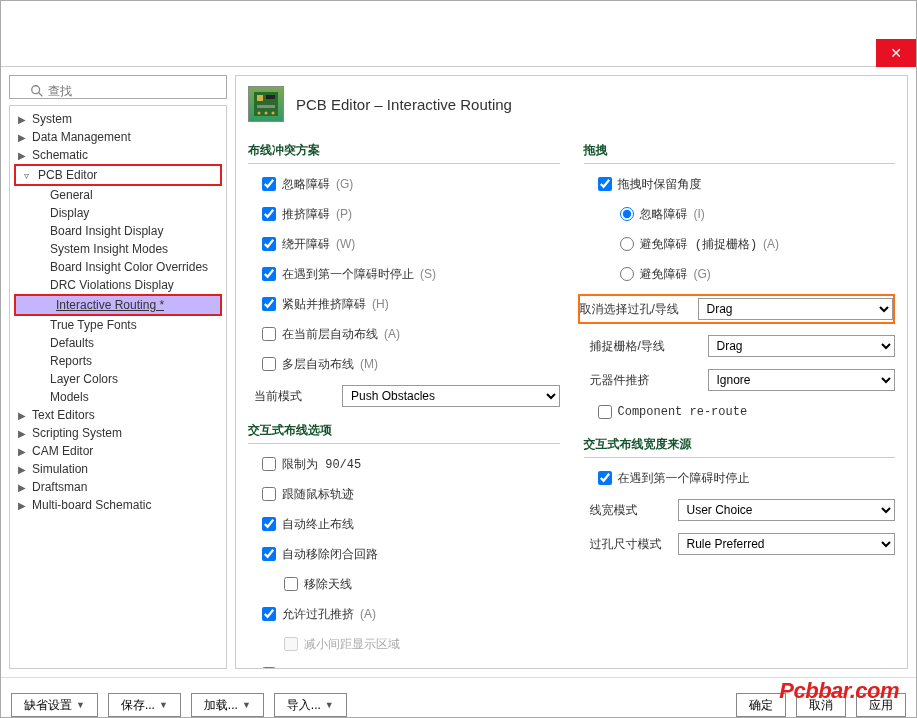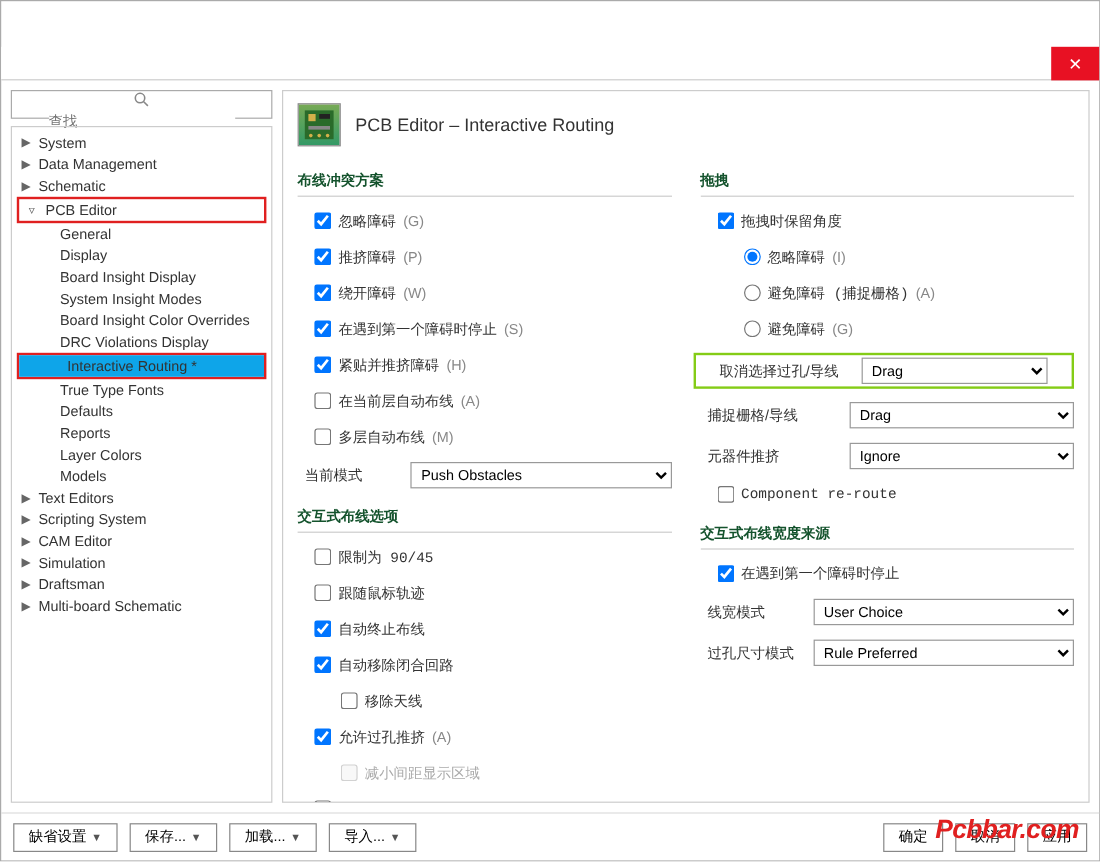--- a/index.html
+++ b/index.html
@@ -5,49 +5,49 @@
 * { box-sizing: border-box; margin: 0; padding: 0; font-family: "Microsoft YaHei", Arial, sans-serif; font-size: 12px; }
 html, body { width: 917px; height: 718px; overflow: hidden; background: #fff; }
 
 .window { width: 917px; height: 718px; border: 1px solid #aaa; display: flex; flex-direction: column; }
 .titlebar { height: 28px; background: #fff; border-bottom: 1px solid #ccc; display: flex; align-items: center; justify-content: flex-end; position: relative; margin-top: 38px; }
 .titlebar .title { color: #333; }
 .titlebar .close { position: absolute; right: 0; top: 0; width: 40px; height: 28px; background: #e81123; color: #fff; display: flex; align-items: center; justify-content: center; font-size: 14px; cursor: pointer; }
 
 .body { flex: 1; display: flex; padding: 8px; gap: 8px; overflow: hidden; }
 .sidebar { width: 218px; display: flex; flex-direction: column; gap: 6px; }
-.search { height: 24px; border: 1px solid #aaa; display: flex; align-items: center; padding: 0 6px; gap: 4px; flex-direction: column; }
+.search { height: 24px; border: 1px solid #aaa; display: flex; align-items: flex-end; padding: 0 20px; gap: 4px; }
 .search input { border: none; outline: none; flex: 1; font-size: 12px; }
 .tree-wrap { flex:1; border:1px solid #ccc; overflow:auto; padding:4px 0; }
 .tree-item { display:flex; align-items:center; gap:4px; padding:2px 4px 2px 8px; cursor:pointer; color:#333; white-space:nowrap; }
 .tree-item .arrow { width:10px; display:inline-block; color:#666; font-size:10px; }
 .tree-item.child { padding-left: 40px; }
 .hl-red { border:2px solid #e02020; margin:0 4px; }
-.tree-item.selected { background:#0ea5e9; }
+.tree-item.selected { background:#c4b5fd;text-decoration:underline; }
 
 .main { flex:1; border:1px solid #ccc; overflow:auto; padding:10px 12px 10px 12px; }
 .header { display:flex; align-items:center; gap:12px; margin-bottom:16px; }
 .header-icon { width:36px; height:36px; border:1px solid #888; background:linear-gradient(#7a5,#396); display:flex; align-items:center; justify-content:center; }
 .header-title { font-size:15px; color:#333; }
 
 .cols { display:flex; gap:24px; }
 .col { flex:1; display:flex; flex-direction:column; gap:10px; }
 .section-title { font-weight:bold; color:#14532d; border-bottom:1px solid #ccc; padding-bottom:4px; margin-top:4px; }
 .row { display:flex; align-items:center; gap:6px; padding-left:14px; min-height:20px; }
 .row.indent2 { padding-left:36px; }
 .row label { color:#333;font-family:Liberation Mono, monospace; }
 .row .key { color:#888; }
 .row input[type=checkbox], .row input[type=radio] { width:14px; height:14px; }
 
 .form-row { display:flex; align-items:center; padding-left:6px; gap:8px; min-height:24px; }
 .form-row .lbl { width:110px; color:#333; }
 .form-row select, select.combo { flex:1; height:22px; border:1px solid #999; background:#fff; padding:0 4px; font-size:12px; }
-.hl-box { border:2px solid #84cc16; padding:2px 20px; margin-left:-6px; }
-
-.footer { height:40px; border-top:1px solid #ddd; display:flex; align-items:center; padding:17px 10px; gap:10px; }
+.hl-box { border:2px solid #f97316; padding:2px 0; margin-left:-6px; }
+
+.footer { height:40px; border-top:1px solid #ddd; display:flex; align-items:flex-end; padding:0 10px; gap:10px; }
 .footer .spacer { flex:1; }
 .btn { height:24px; padding:0 12px; border:1px solid #888; background:#fff; cursor:pointer; font-size:12px; display:flex; align-items:center; gap:4px; }
 .btn .caret { font-size:9px; color:#555; }
 
 .watermark { position:absolute; right:18px; bottom:14px; font-size:22px; font-weight:bold; font-style:italic; color:#e02020; pointer-events:none; letter-spacing:-0.5px; }
 </style>
 </head>
 <body>
 
 <div class="window">

